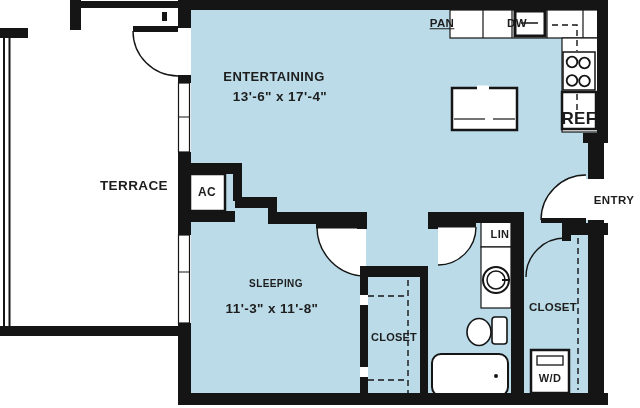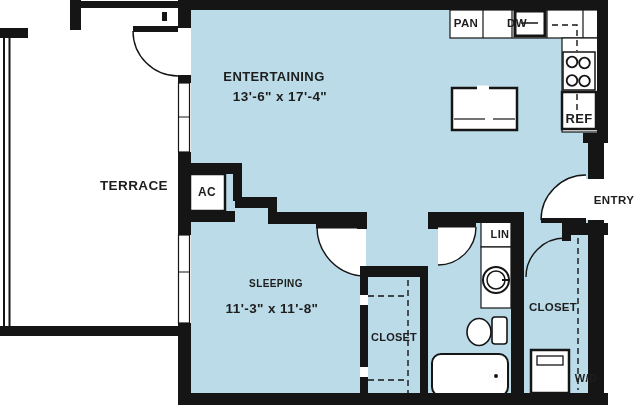--- a/index.html
+++ b/index.html
@@ -159,18 +159,18 @@
 
   <div class="lbl" style="left:99px;top:186px;font-size:13.5px;margin-left:35px;">TERRACE</div>
   <div class="lbl" style="left:274px;top:76px;font-size:13px;text-align:right;">ENTERTAINING</div>
   <div class="lbl" style="left:280px;top:97px;font-size:13.5px;">13'-6" x 17'-4"</div>
   <div class="lbl" style="left:276px;top:284px;font-size:10px;">SLEEPING</div>
   <div class="lbl" style="left:272px;top:309px;font-size:13.5px;">11'-3" x 11'-8"</div>
   <div class="lbl" style="left:394px;top:337px;font-size:11px;letter-spacing:.2px;">CLOSET</div>
   <div class="lbl" style="left:553px;top:308px;font-size:11.5px;letter-spacing:.2px;">CLOSET</div>
   <div class="lbl" style="left:500px;top:234px;font-size:11px;">LIN</div>
   <div class="lbl" style="left:207px;top:192px;font-size:12px;">AC</div>
-  <div class="lbl" style="left:466px;top:24px;font-size:11.5px;">PAN</div>
+  <div class="lbl" style="left:442px;top:24px;font-size:11.5px;text-decoration:underline;">PAN</div>
   <div class="lbl" style="left:497px;top:24px;font-size:11.5px;margin-left:20px;">DW</div>
-  <div class="lbl" style="left:579px;top:118px;font-size:13px;">REF</div>
-  <div class="lbl" style="left:550px;top:378px;font-size:11px;margin-left:36px;">W/D</div>
+  <div class="lbl" style="left:579px;top:118px;font-size:17px;">REF</div>
+  <div class="lbl" style="left:550px;top:378px;font-size:11px;">W/D</div>
   <div class="lbl" style="left:614px;top:201px;font-size:11.5px;">ENTRY</div>
 </div>
 
 </body></html>

